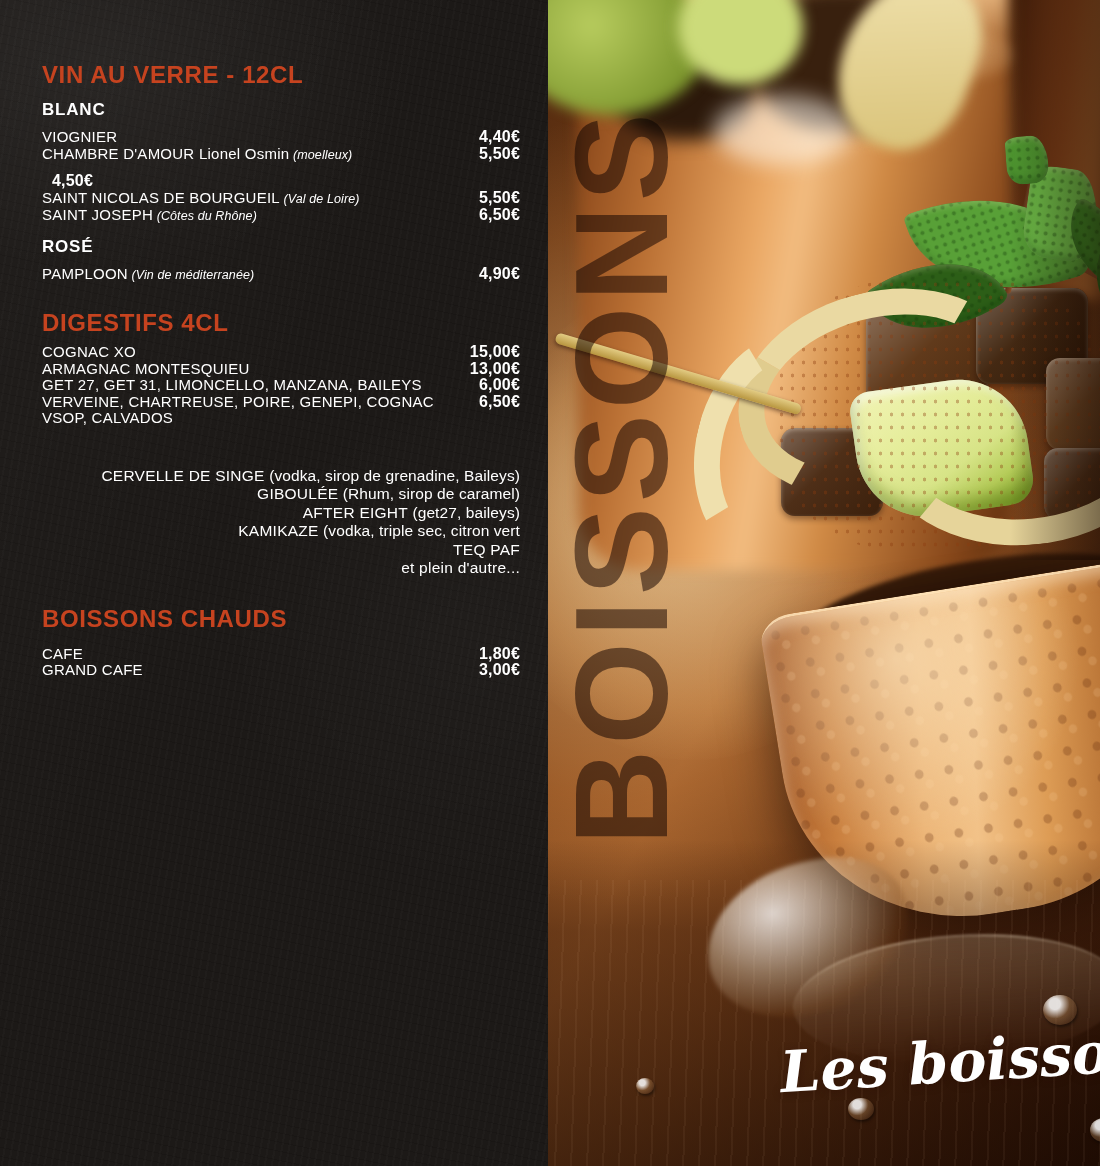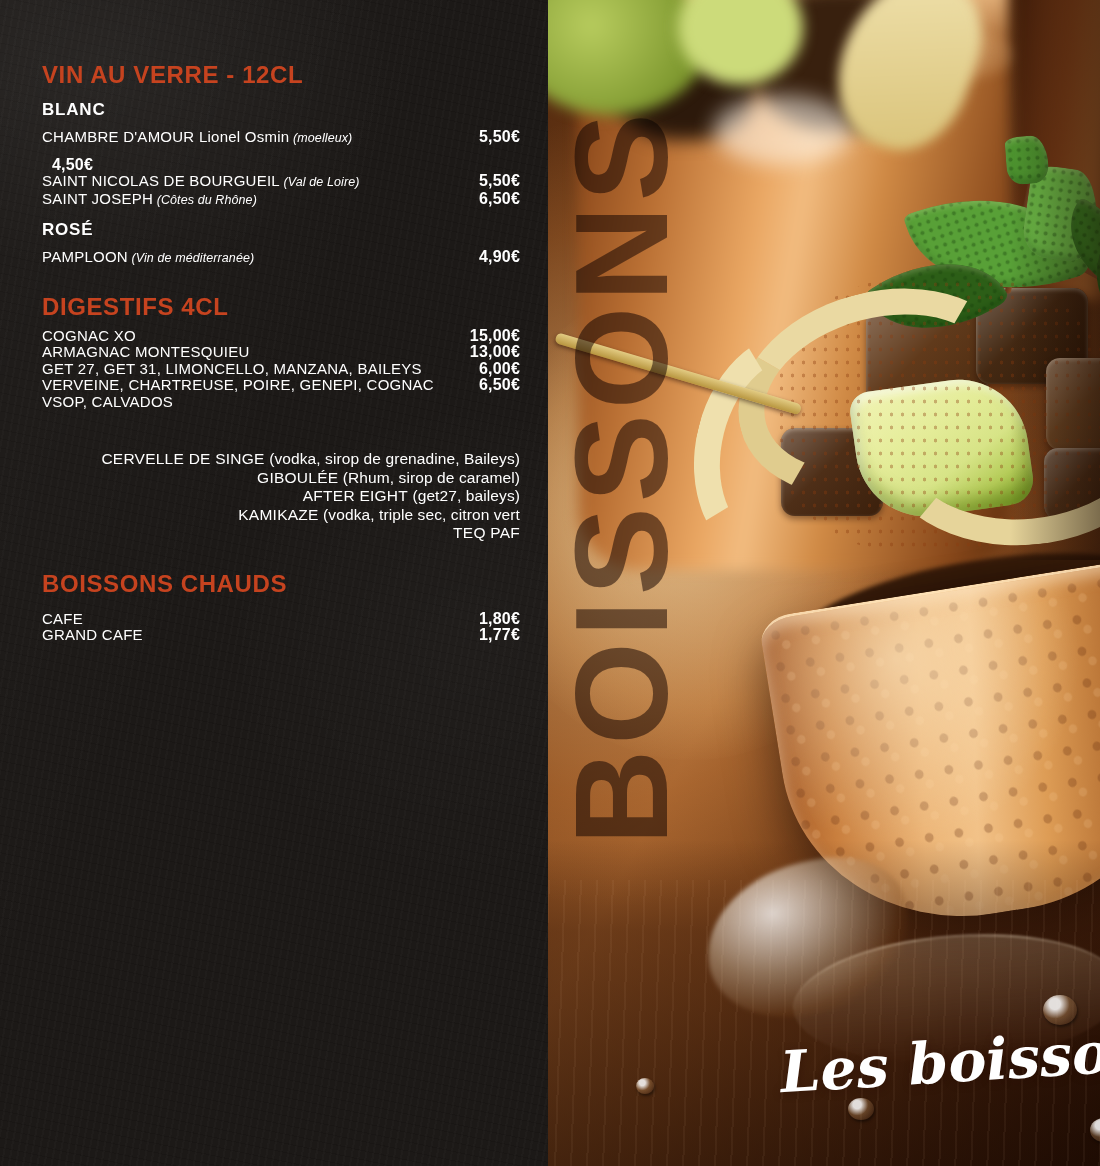--- a/index.html
+++ b/index.html
@@ -178,20 +178,24 @@
 <div class="page">
 
   <aside class="panel" id="menu-root">
       <div class="section sec-vin-au-verre">
         <div class="sec-head">
           <div class="sec-title">VIN AU VERRE - 12CL</div>
         </div>
         <div class="subhead">BLANC</div>
         <div class="rows">
           <div class="row">
+            <div class="item-text" style="display: inline;"><div class="item-name" style="display: inline;">VIOGNIER</div></div>
+            <div class="item-price">4,40€</div>
+          </div>
+          <div class="row">
             <div class="item-text" style="display: inline;"><div class="item-name" style="display: inline;">CHAMBRE D'AMOUR</div><div class="item-detail" style="display: inline;"> Lionel Osmin</div><div class="item-note" style="display: inline;"> (moelleux)</div></div>
             <div class="item-price">5,50€</div>
           </div>
         </div>
         <div class="rows">
           <div class="row">
             <div class="item-price">4,50€</div>
           </div>
           <div class="row">
             <div class="item-text" style="display: inline;"><div class="item-name" style="display: inline;">SAINT NICOLAS DE BOURGUEIL</div><div class="item-note" style="display: inline;"> (Val de Loire)</div></div>
@@ -243,34 +247,37 @@
           </div>
           <div class="row">
             <div class="item-text" style="display: inline;"><div class="item-name" style="display: inline;">AFTER EIGHT</div><div class="item-note" style="display: inline;"> (get27, baileys)</div></div>
           </div>
           <div class="row">
             <div class="item-text" style="display: inline;"><div class="item-name" style="display: inline;">KAMIKAZE</div><div class="item-note" style="display: inline;"> (vodka, triple sec, citron vert</div></div>
           </div>
           <div class="row">
             <div class="item-text" style="display: inline;"><div class="item-name" style="display: inline;">TEQ PAF</div></div>
           </div>
+          <div class="row">
+            <div class="item-text" style="display: inline;"><div class="item-name" style="display: inline;">et plein d'autre...</div></div>
+          </div>
         </div>
       </div>
       <div class="section sec-boissons-chauds">
         <div class="sec-head">
           <div class="sec-title">BOISSONS CHAUDS</div>
         </div>
         <div class="rows">
           <div class="row">
             <div class="item-text" style="display: inline;"><div class="item-name" style="display: inline;">CAFE</div></div>
             <div class="item-price">1,80€</div>
           </div>
           <div class="row">
             <div class="item-text" style="display: inline;"><div class="item-name" style="display: inline;">GRAND CAFE</div></div>
-            <div class="item-price">1,77€</div>
+            <div class="item-price">3,00€</div>
           </div>
         </div>
       </div>
     </aside>
 
   <section class="photo">
     <div class="abs glow"></div>
     <div class="abs bg-mug"></div>
     <div class="abs bg-mug-rim"></div>
     <div class="abs bg-ice-1"></div>

